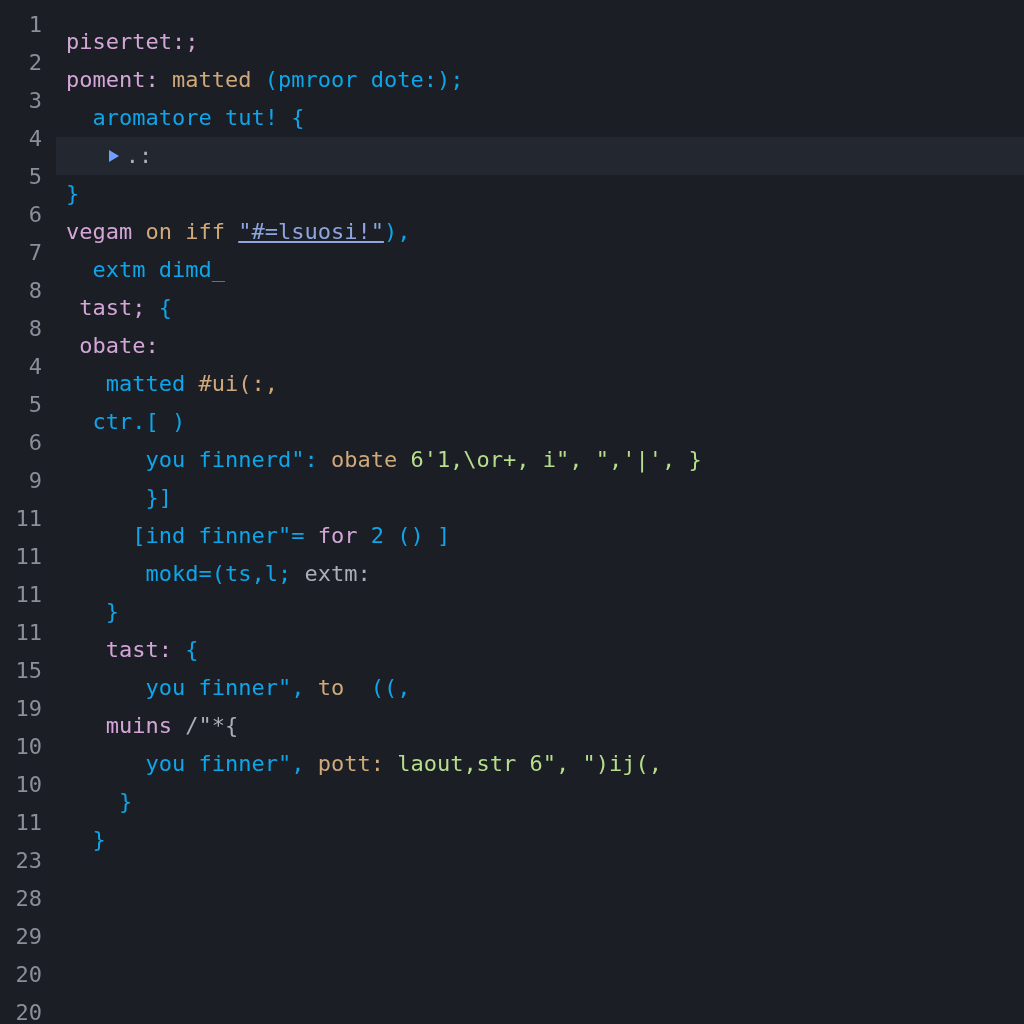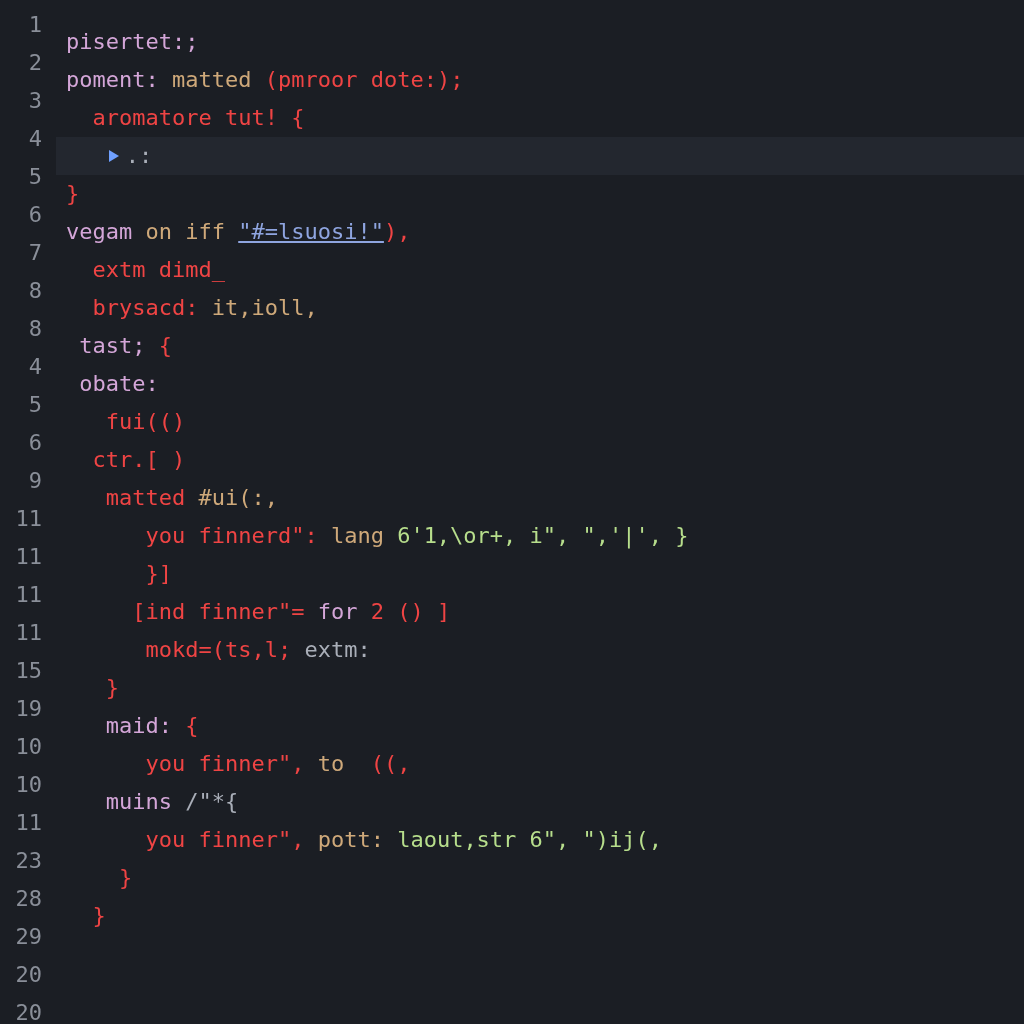--- a/index.html
+++ b/index.html
@@ -42,21 +42,21 @@
     position: relative;
     padding-left: 10px;
   }
   .row.hl {
     background: #23272f;
   }
   
   .tk-kw   { color: #d4a6d8; }        
   .tk-fn   { color: #cfa97a; }        
   .tk-str  { color: #b7de8c; }        
-  .tk-id   { color: #ef4444; }
+  .tk-id   { color: #0ea5e9; }
   .tk-lk   { color: #8fa5e0; text-decoration: underline; } 
   .tk-dim  { color: #a9aeb8; }
 
   .run-icon {
     display: inline-block;
     vertical-align: -1px;
     margin-right: 4px;
   }
   .run-icon svg { display: block; }
 </style>
@@ -105,45 +105,43 @@
     <div class="row hl">   <span class="run-icon"><svg width="16" height="16" viewBox="0 0 16 16">
             <path d="M3 2 L13 8 L3 14 Z" fill="#6fa0ff"></path>
           </svg></span><span class="tk-dim">.:</span></div>
 
     <div class="row"><span class="tk-id">}</span></div>
 
     <div class="row"><span class="tk-kw">vegam</span> <span class="tk-fn">on iff</span> <span class="tk-lk">"#=lsuosi!"</span><span class="tk-id">),</span></div>
 
     <div class="row"><span class="tk-id">  extm dimd_</span></div>
 
-    <div class="row"><span class="tk-id">  brysacd: </span><span class="tk-fn">it,ioll,</span></div>
 
     <div class="row"> <span class="tk-kw">tast;</span><span class="tk-id"> {</span></div>
 
 
     <div class="row"> <span class="tk-kw">obate:</span></div>
 
-    <div class="row"><span class="tk-id">   fui(()</span></div>
+
+    <div class="row"><span class="tk-id">   matted </span><span class="tk-fn">#ui(:,</span></div>
 
     <div class="row"><span class="tk-id">  ctr.[ )</span></div>
 
-    <div class="row"><span class="tk-id">   matted </span><span class="tk-fn">#ui(:,</span></div>
-
-    <div class="row"><span class="tk-id">      you finnerd": </span><span class="tk-fn">lang</span><span class="tk-str"> 6'1,\or+, i", ",'|', }</span></div>
+    <div class="row"><span class="tk-id">      you finnerd": </span><span class="tk-fn">obate</span><span class="tk-str"> 6'1,\or+, i", ",'|', }</span></div>
 
     <div class="row"><span class="tk-id">      }]</span></div>
 
     <div class="row"><span class="tk-id">     [ind finner"= </span><span class="tk-kw">for</span><span class="tk-id"> 2 () ]</span></div>
 
     <div class="row"><span class="tk-id">      mokd=(ts,l; </span><span class="tk-dim">extm:</span></div>
 
     <div class="row"><span class="tk-id">   }</span></div>
 
 
-    <div class="row"><span class="tk-kw">   maid:</span><span class="tk-id"> {</span></div>
+    <div class="row"><span class="tk-kw">   tast:</span><span class="tk-id"> {</span></div>
 
     <div class="row"><span class="tk-id">      you finner", </span><span class="tk-fn">to</span><span class="tk-id">  ((,</span></div>
 
 
     <div class="row"><span class="tk-kw">   muins </span><span class="tk-dim">/"*{</span></div>
 
     <div class="row"><span class="tk-id">      you finner", </span><span class="tk-fn">pott:</span><span class="tk-str"> laout,str 6", ")ij(,</span></div>
 
     <div class="row"><span class="tk-id">    }</span></div>
 

